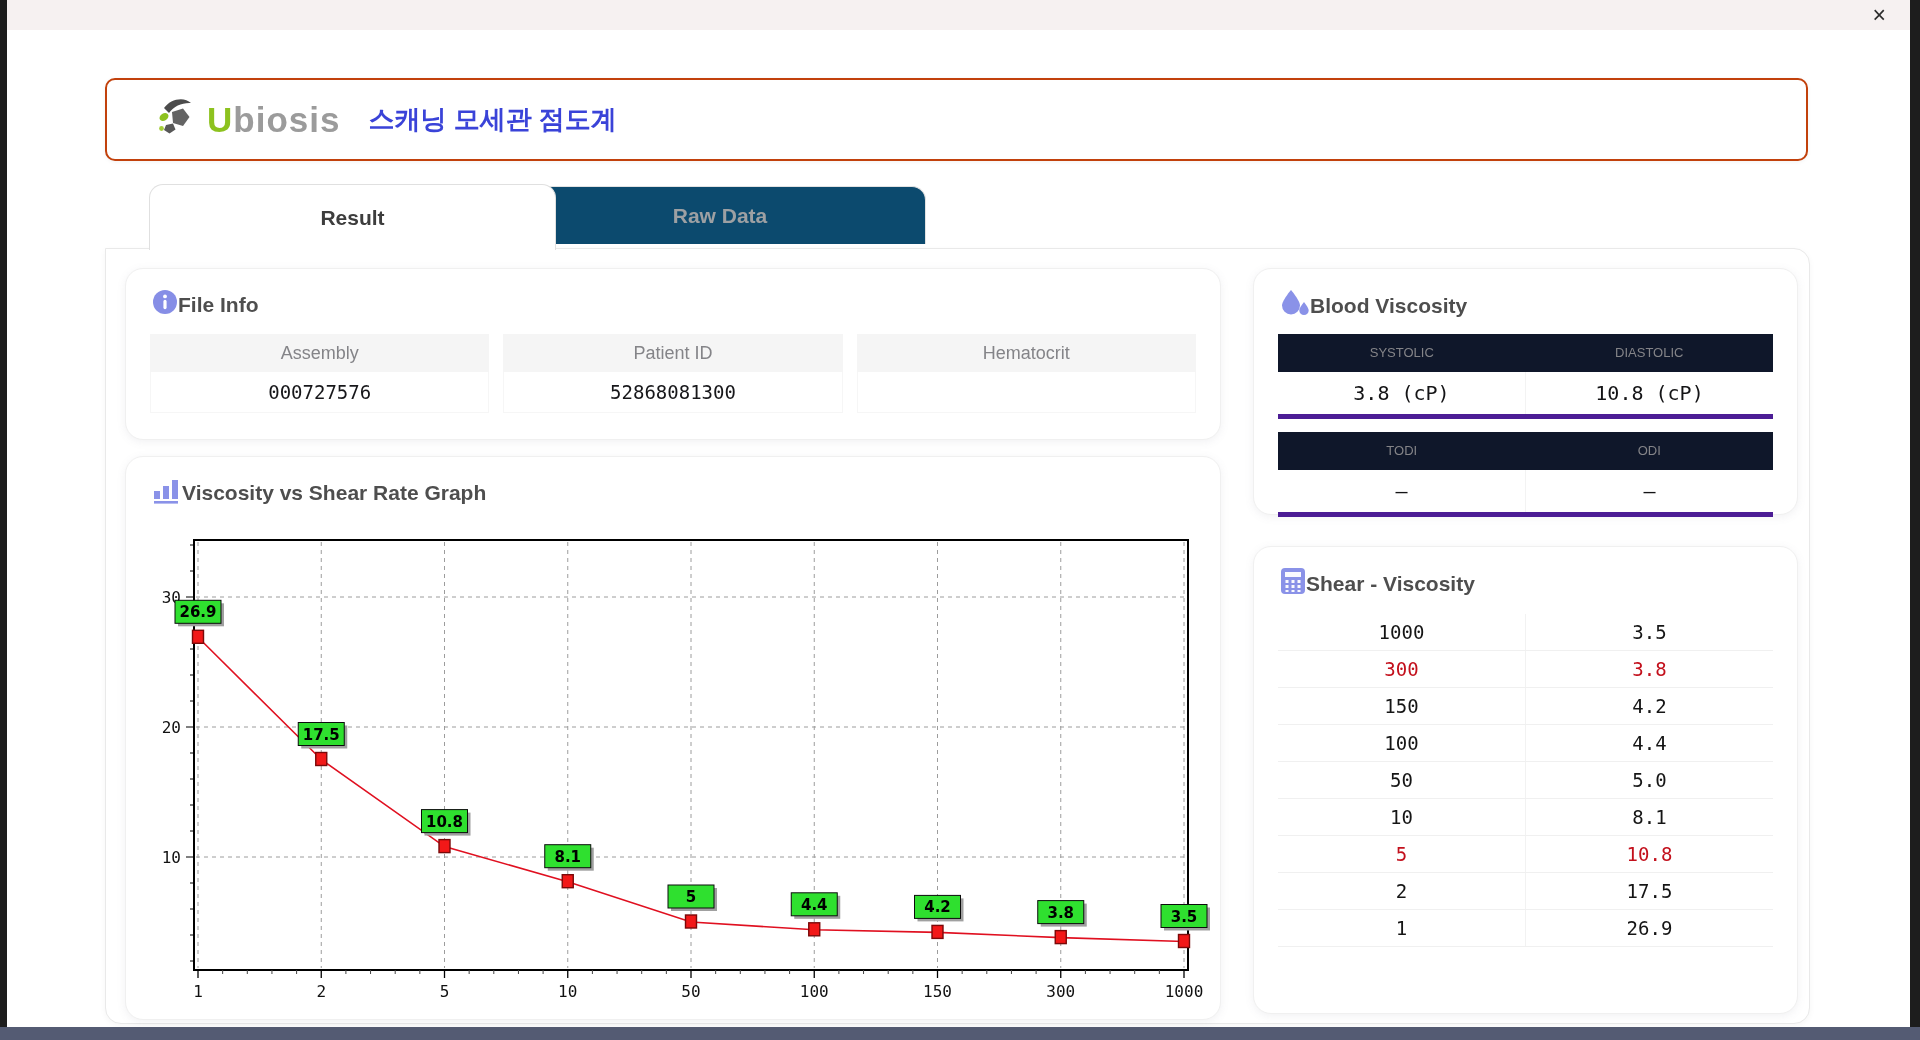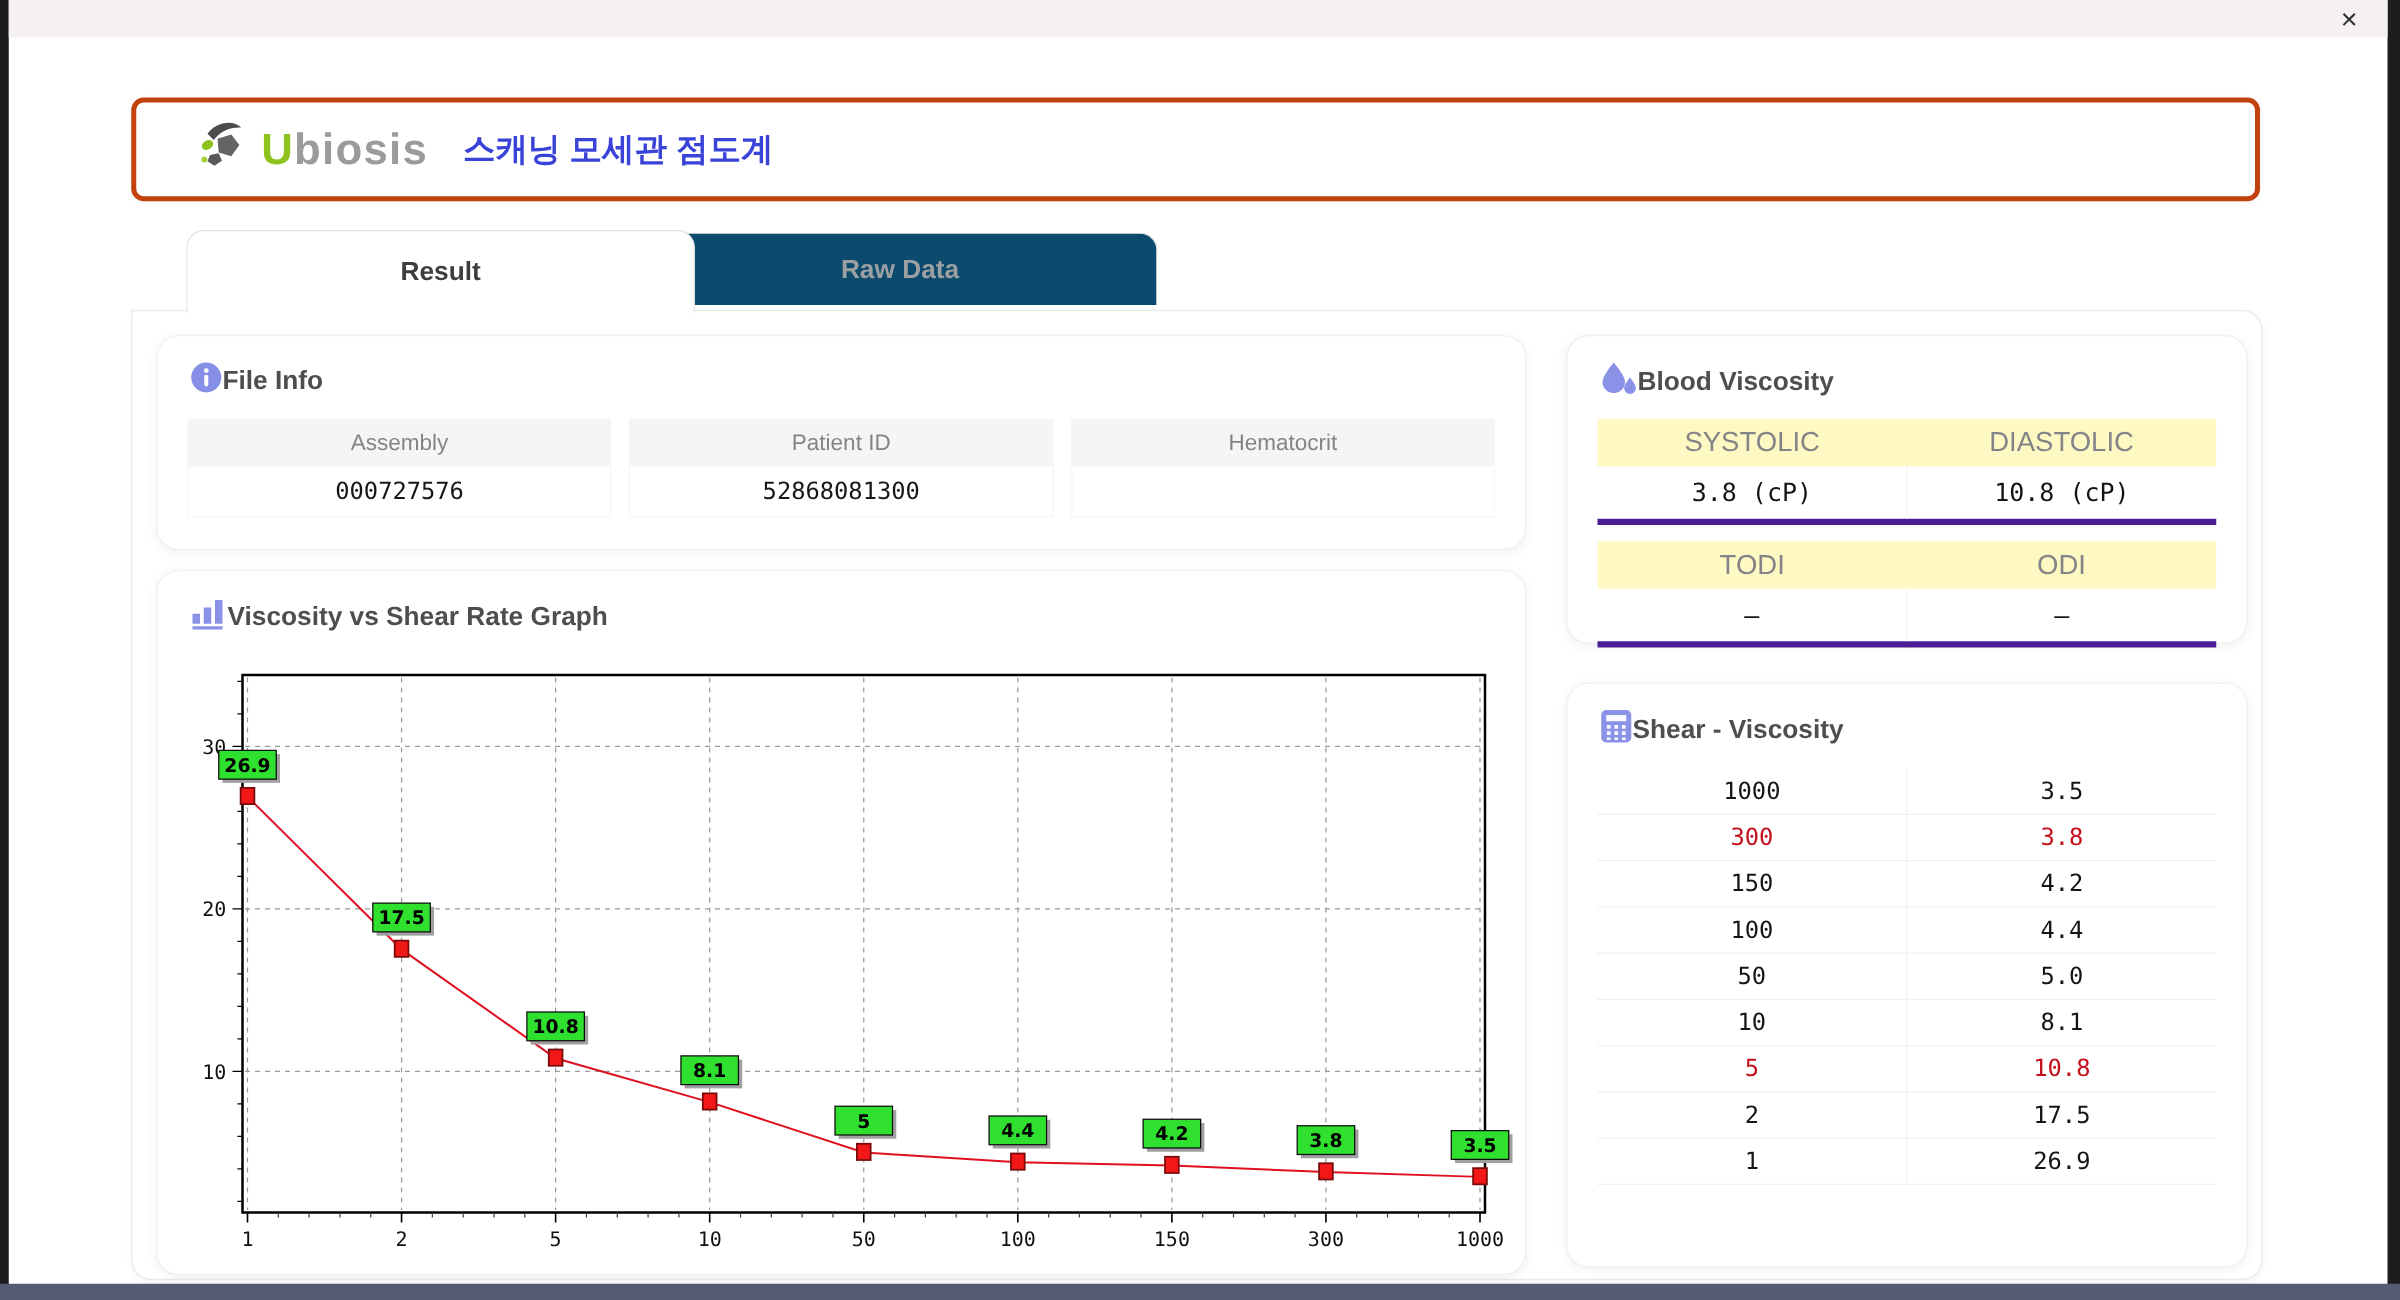--- a/index.html
+++ b/index.html
@@ -10,21 +10,21 @@
   
   .left-edge{position:absolute;left:0;top:0;width:7px;height:1040px;background:#1d1d1d;}
   .right-edge{position:absolute;right:0;top:0;width:10px;height:1040px;background:#1d1d1d;}
   .bottom-bar{position:absolute;left:0;right:0;bottom:0;height:13px;background:#545b73;}
   .titlebar{position:absolute;left:7px;right:10px;top:0;height:30px;background:#f6f1f1;}
   .close-btn{position:absolute;right:24px;top:1px;font-size:23px;color:#2c2c2c;cursor:default;line-height:28px;}
 
   
   .header-card{
     position:absolute;left:105px;top:78px;width:1703px;height:83px;background:#fff;
-    border:4px solid #c2410c;border-radius:10px;box-shadow:0 1px 4px rgba(0,0,0,.05);
+    border:2px solid #c2410c;border-radius:10px;box-shadow:0 1px 4px rgba(0,0,0,.05);
     display:flex;align-items:center;padding-left:48px;box-sizing:border-box;
   }
   .brand{display:flex;align-items:center;gap:6px;}
   .brand-text{font-size:35px;font-weight:bold;letter-spacing:1px;}
   .brand-u{color:#8dc21f;}
   .brand-rest{color:#9b9b9b;}
   .app-title{margin-left:28px;font-size:26px;font-weight:bold;color:#3a43d8;}
 
   
   .tab{position:absolute;display:flex;align-items:center;justify-content:center;
@@ -45,21 +45,21 @@
     font-size:21px;font-weight:bold;color:#4e4e4e;}
 
   .file-info{left:125px;top:268px;width:1096px;height:172px;}
   .fields{display:flex;gap:14px;padding:2px 24px;}
   .field{flex:1;}
   .field-label{height:38px;line-height:38px;background:#f5f5f5;text-align:center;color:#848488;font-size:18px;}
   .field-value{height:40px;line-height:40px;text-align:center;color:#17171a;font-size:19px;
     font-family:"DejaVu Sans Mono",monospace;border:1px solid #f6f6f6;border-top:none;}
 
   .bv-panel{left:1253px;top:268px;width:545px;height:247px;}
-  .bv-head{display:flex;background:#fef9c3;height:38px;line-height:38px;color:#848488;font-size:22px;margin:0 24px;justify-content:space-between;}
+  .bv-head{display:flex;background:#0f172a;height:38px;line-height:38px;color:#848488;font-size:13px;margin:0 24px;justify-content:space-between;}
   .bv-head div{flex:1;text-align:center;}
   .bv-vals{display:flex;margin:0 24px;height:42px;line-height:42px;font-family:"DejaVu Sans Mono",monospace;
     font-size:20px;color:#141416;border-bottom:5px solid #4c1d95;}
   .bv-vals div{flex:1;text-align:center;border-left:1px solid #f3f3f3;}
   .bv-vals div:first-child{border-left:none;}
   .bv-gap{height:13px;}
 
   .graph-panel{left:125px;top:456px;width:1096px;height:564px;}
   .chart-svg{position:absolute;left:0;top:0;width:1094px;height:562px;}
   .tick{font-family:"DejaVu Sans Mono",monospace;font-size:16px;fill:#111;}

